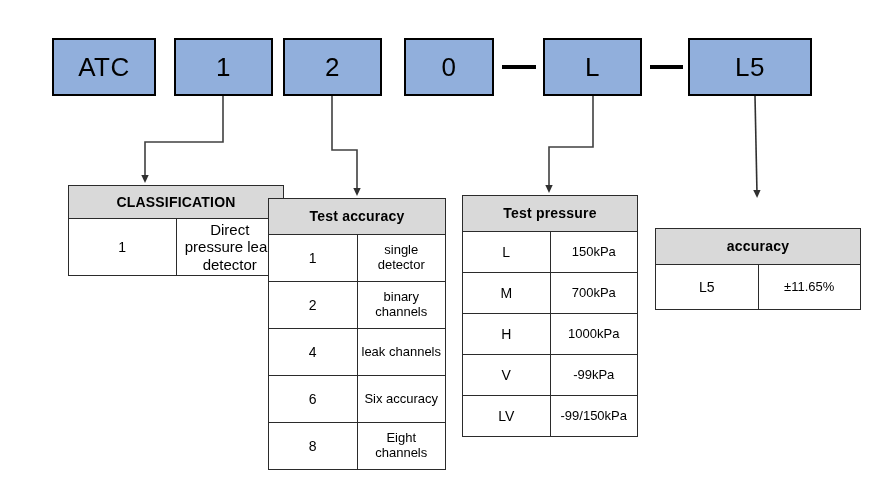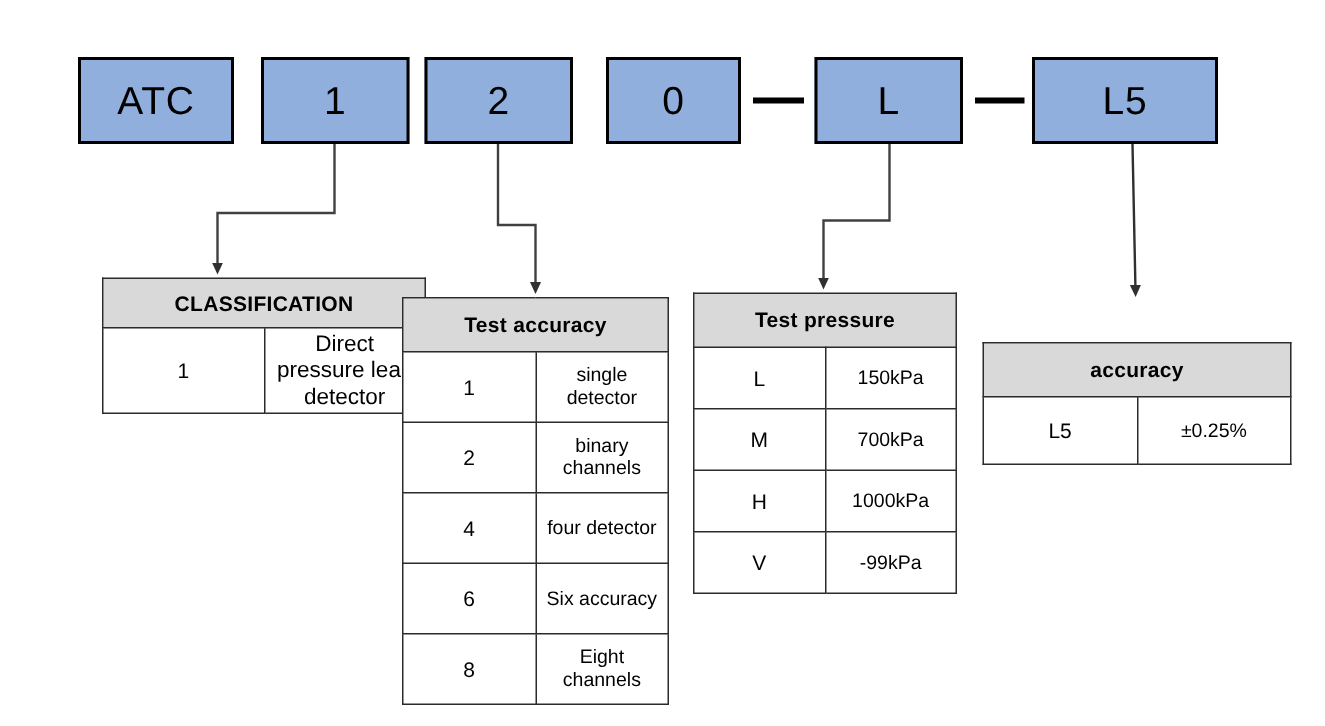--- a/index.html
+++ b/index.html
@@ -157,21 +157,21 @@
     <tr>
       <td class="key-col">1</td>
       <td>single detector</td>
     </tr>
     <tr>
       <td class="key-col">2</td>
       <td>binary channels</td>
     </tr>
     <tr>
       <td class="key-col">4</td>
-      <td>four detector</td>
+      <td>leak channels</td>
     </tr>
     <tr>
       <td class="key-col">6</td>
       <td>Six accuracy</td>
     </tr>
     <tr>
       <td class="key-col">8</td>
       <td>Eight channels</td>
     </tr>
   </tbody>
@@ -191,28 +191,32 @@
       <td>700kPa</td>
     </tr>
     <tr>
       <td class="key-col">H</td>
       <td>1000kPa</td>
     </tr>
     <tr>
       <td class="key-col">V</td>
       <td>-99kPa</td>
     </tr>
+    <tr>
+      <td class="key-col">LV</td>
+      <td>-99/150kPa</td>
+    </tr>
   </tbody>
     </table>
 
   <table class="spec-table" id="table-accuracy">
     <tbody>
         <tr>
       <th class="tbl-head" colspan="2">accuracy</th>
     </tr>
     <tr>
       <td class="key-col">L5</td>
-      <td>±0.25%</td>
+      <td>±11.65%</td>
     </tr>
   </tbody>
     </table>
 
 </div>
 
 </body></html>

